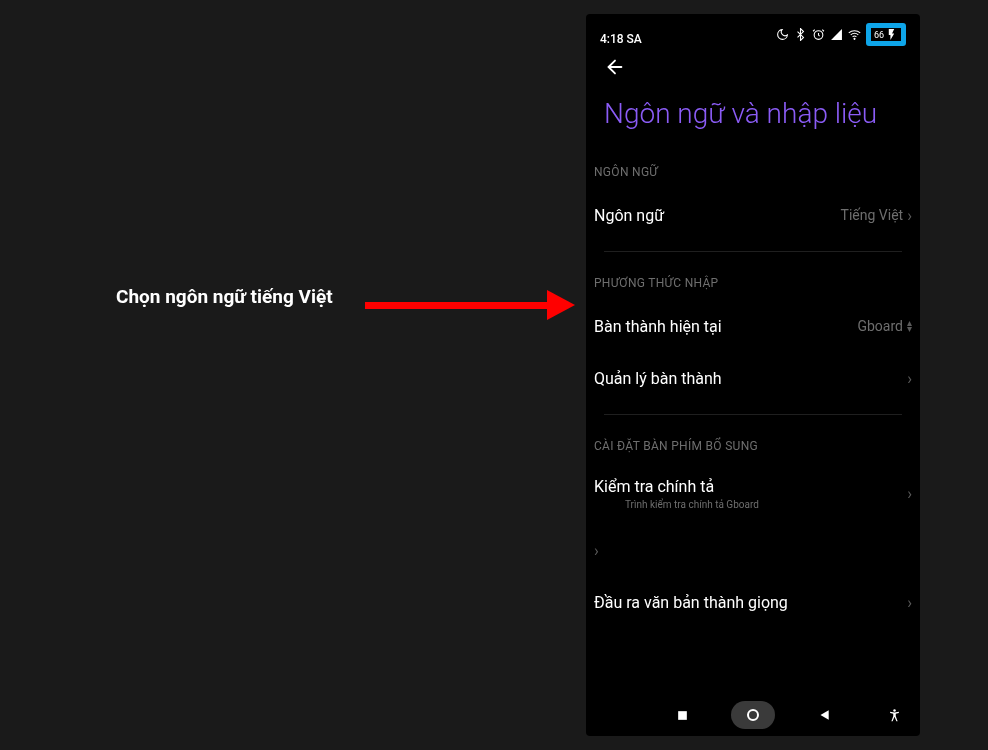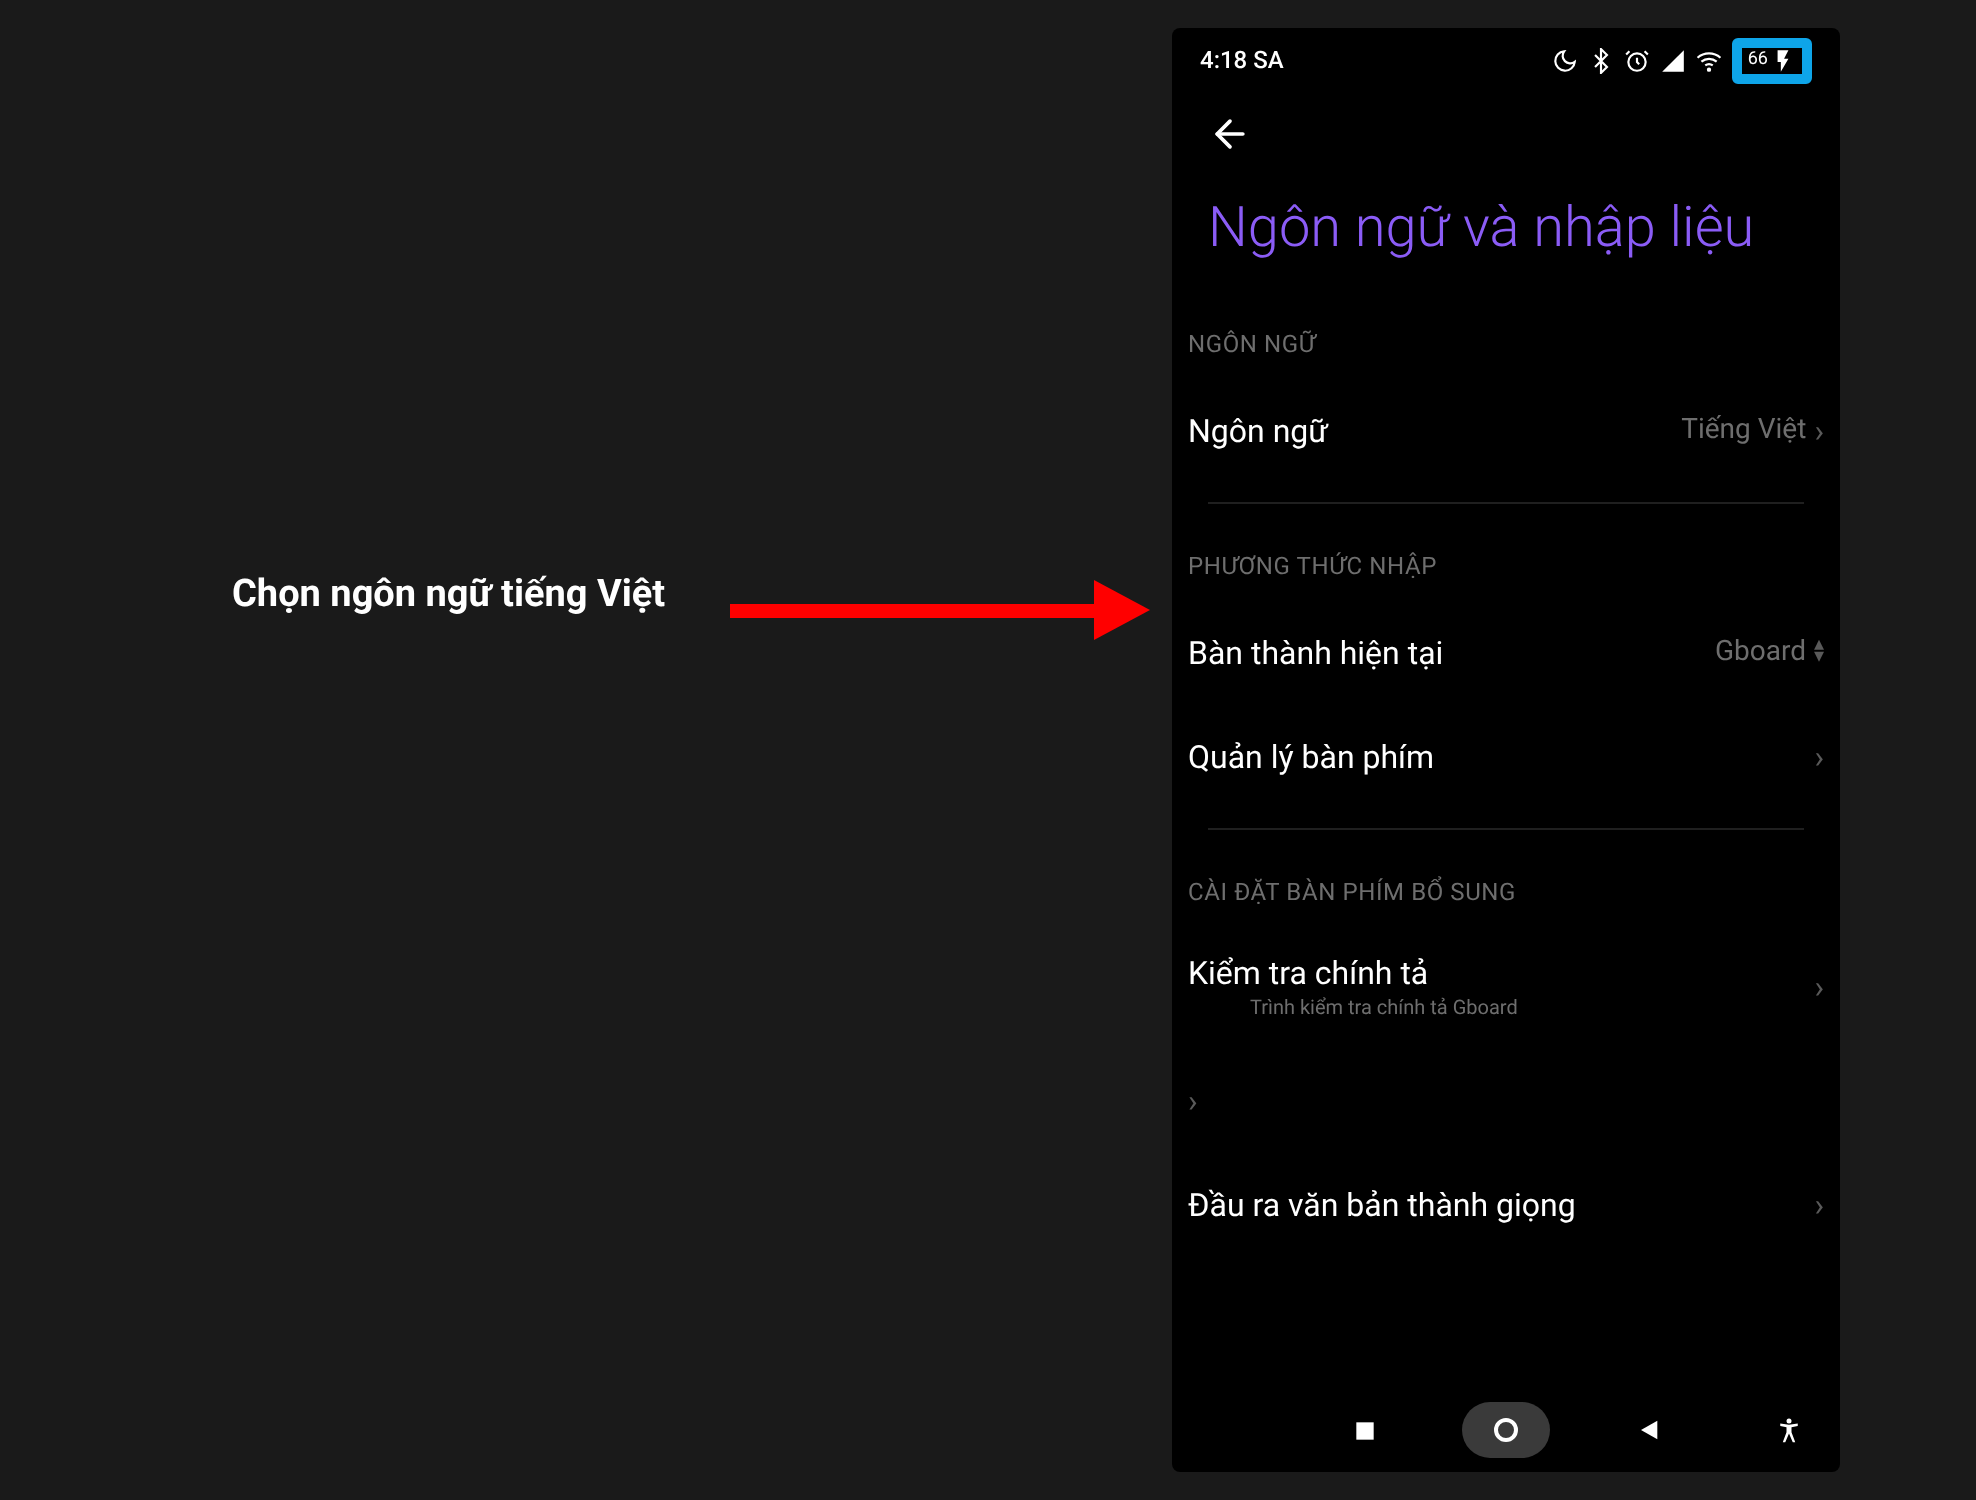--- a/index.html
+++ b/index.html
@@ -56,21 +56,21 @@
       height: 722px;
       background: #000;
       border-radius: 4px;
       overflow: hidden;
       display: flex;
       flex-direction: column;
     }
     .status-bar {
       height: 32px;
       display: flex;
-      align-items: center;
+      align-items: flex-end;
       justify-content: space-between;
       padding: 0 14px;
       color: #fff;
       font-size: 12px;
     }
     .status-left {
       font-weight: 500;
     }
     .status-right {
       display: flex;
@@ -260,21 +260,21 @@
       <div class="setting-label">Bàn thành hiện tại</div>
       <div class="setting-value">
         <span>Gboard</span>
         <span class="updown">
             <span>▴</span>
             <span>▾</span>
           </span>
       </div>
     </div>
     <div class="setting-row">
-      <div class="setting-label">Quản lý bàn phím</div>
+      <div class="setting-label">Quản lý bàn thành</div>
       <div class="setting-value">
           <span class="chevron">›</span>
         </div>
     </div>
   </div>
 
   <div class="divider"></div>
 
   <div class="section">
     <div class="section-header">CÀI ĐẶT BÀN PHÍM BỔ SUNG</div>

